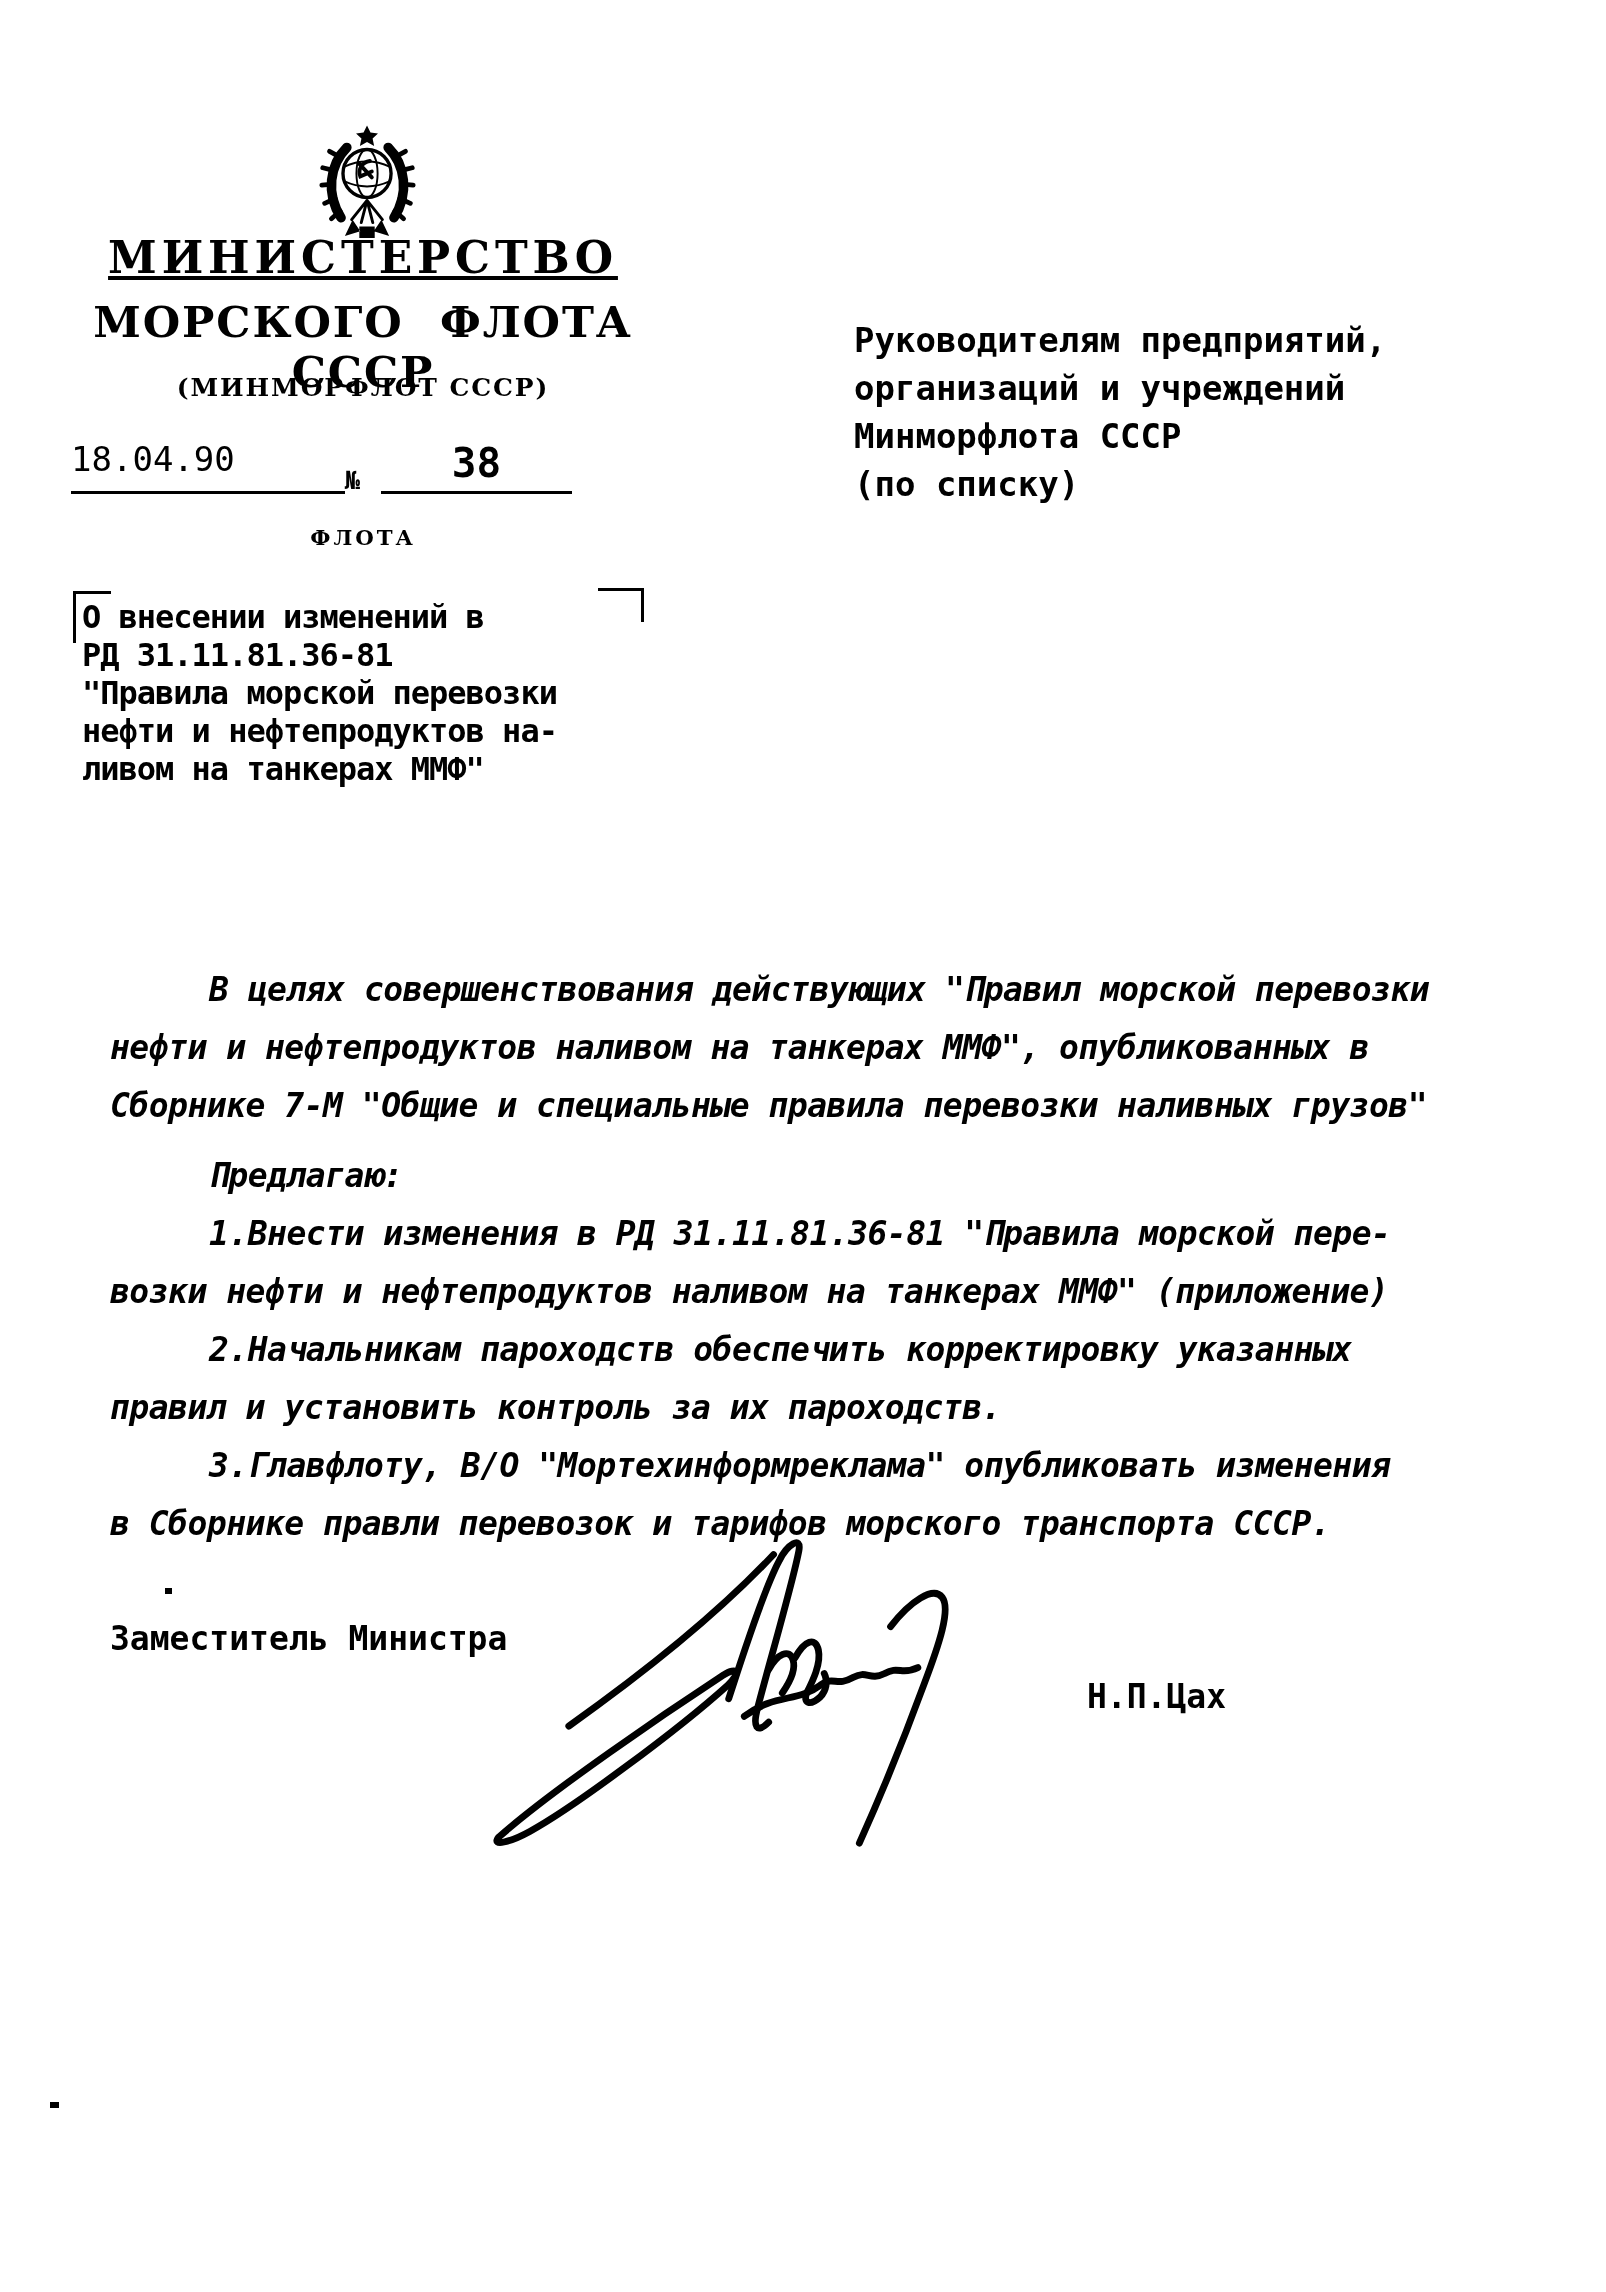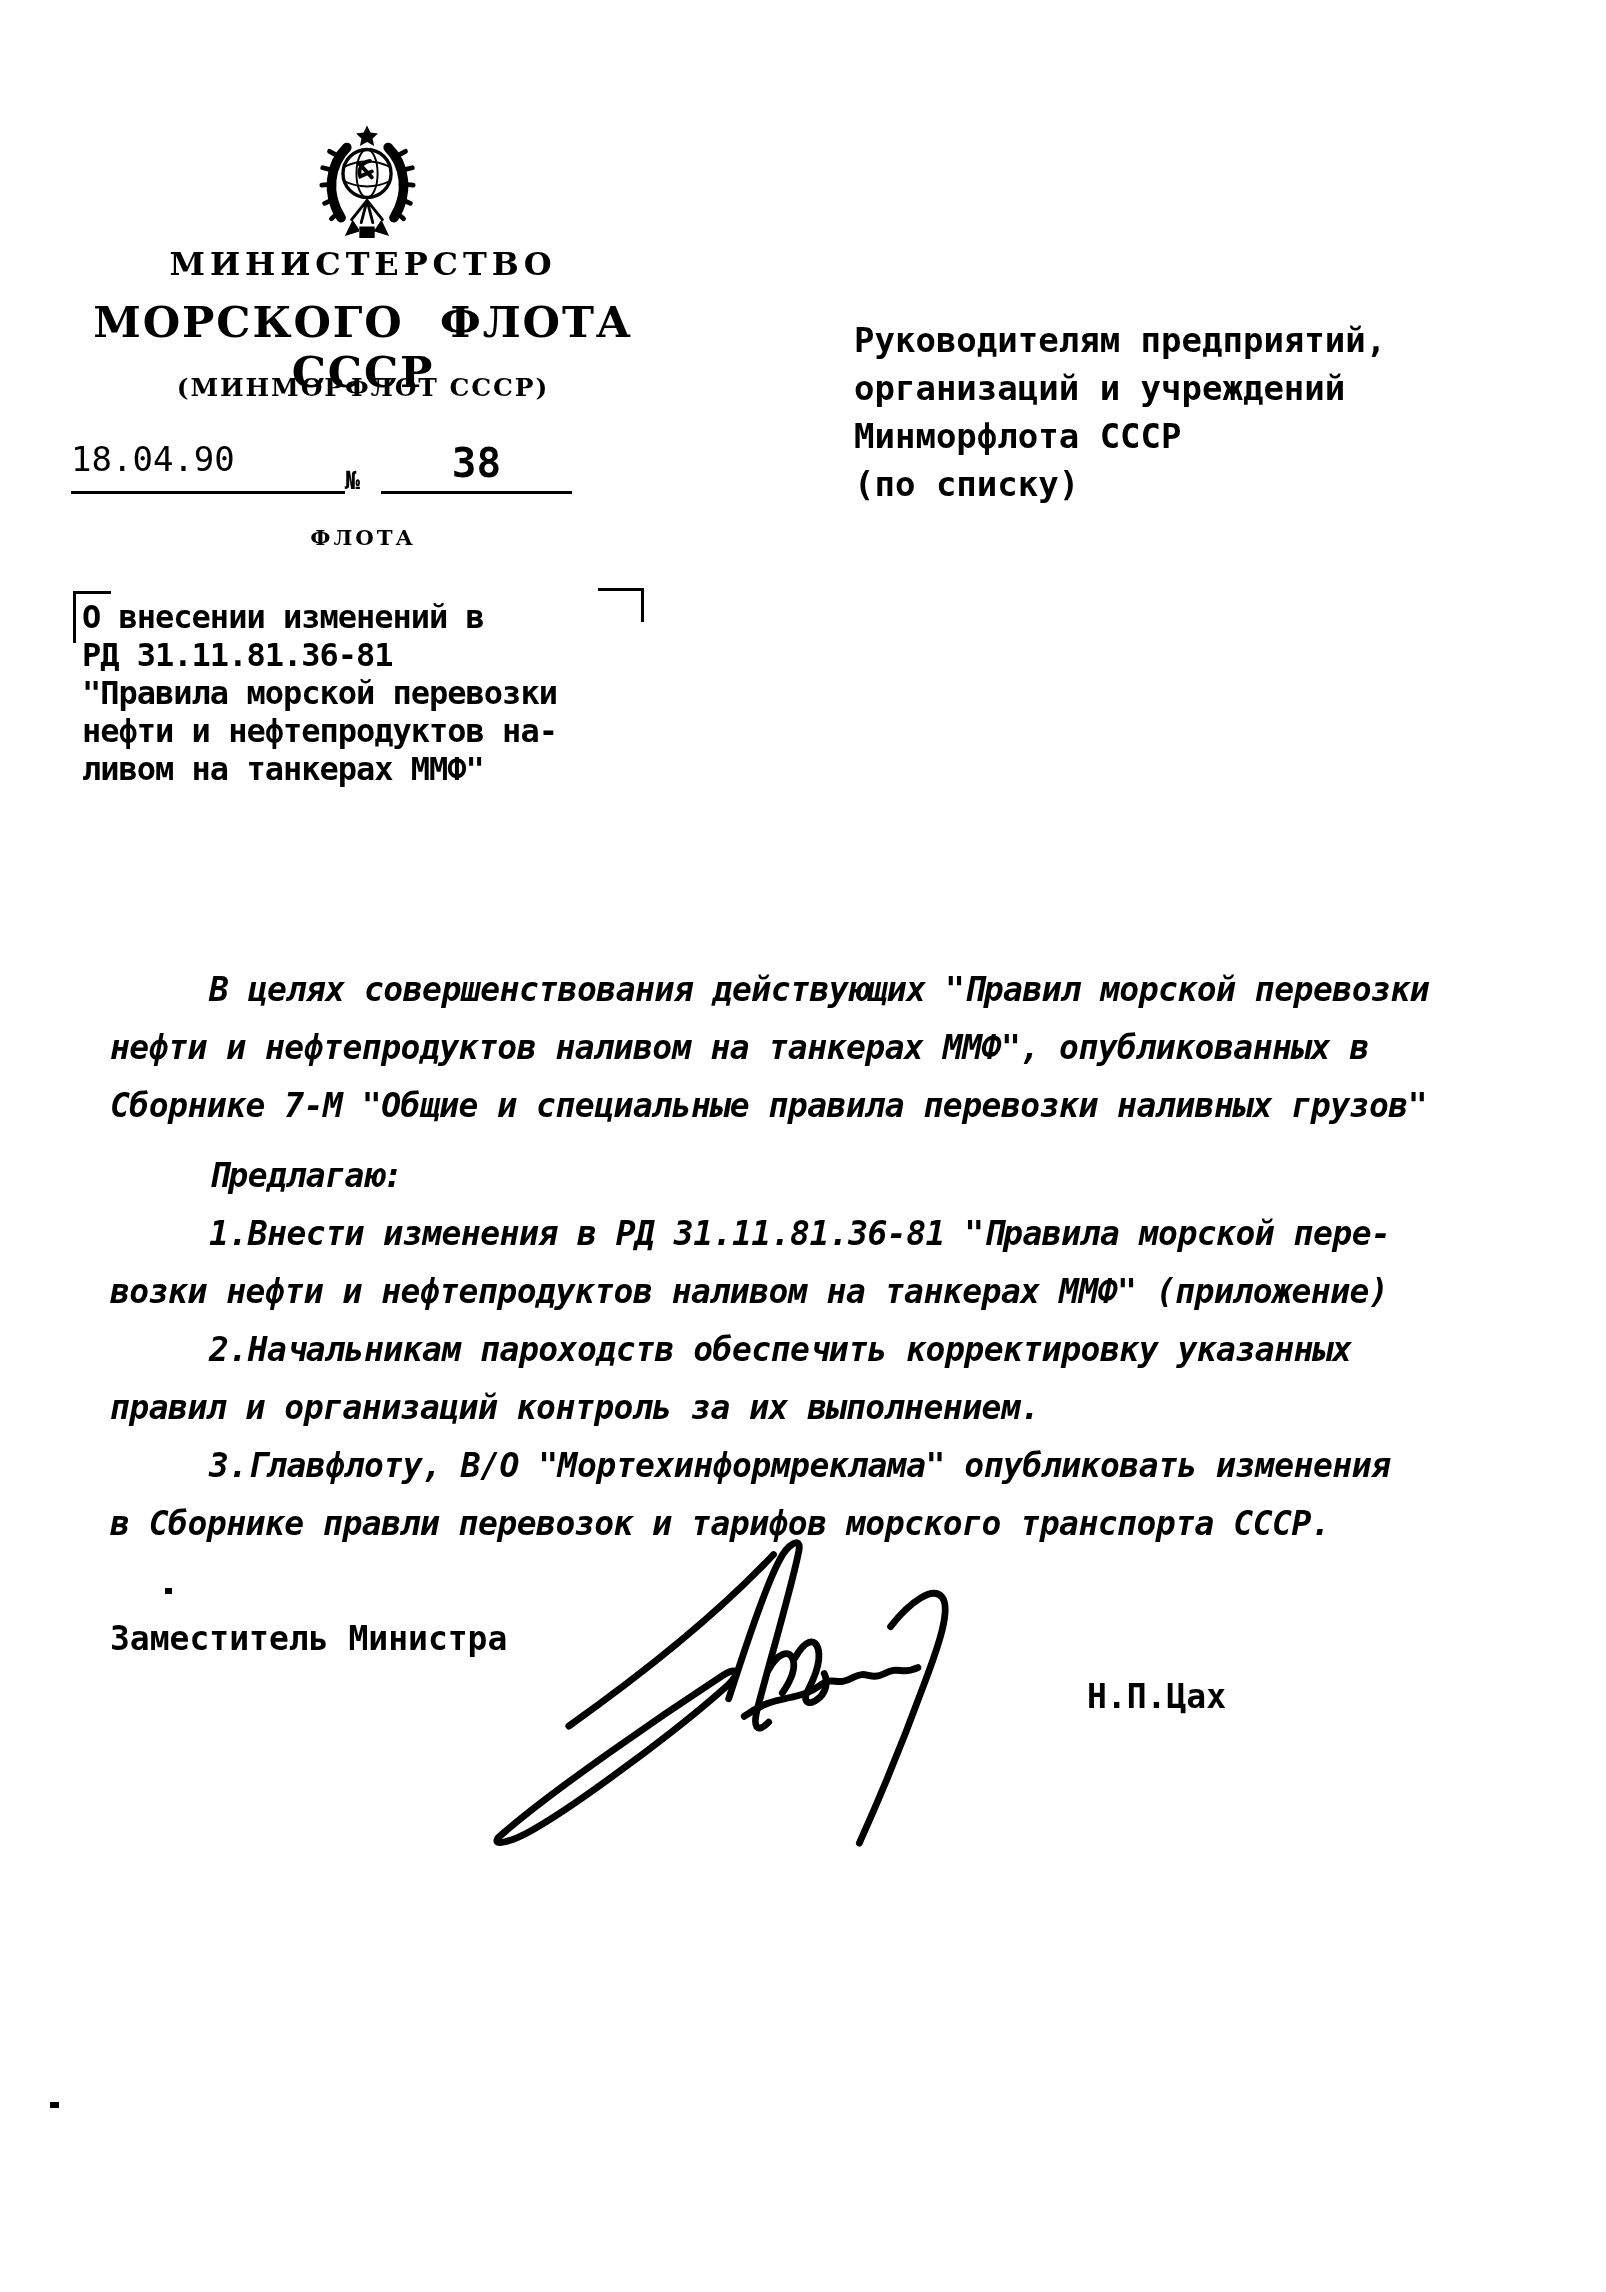--- a/index.html
+++ b/index.html
@@ -7,21 +7,21 @@
     position:relative;
     width:1607px;height:2292px;
     background:#ffffff;
     color:#000;
     overflow:hidden;
     font-family:"DejaVu Sans Mono", monospace;
   }
   
   .lh-center{position:absolute;left:60px;width:606px;text-align:center;}
   #emblem{position:absolute;left:317px;top:122px;width:101px;height:128px;}
-  #ministry1{top:245px;font-family:"DejaVu Serif",serif;font-weight:bold;font-size:32px;letter-spacing:4.9px;}
+  #ministry1{top:232px;font-family:"DejaVu Serif",serif;font-weight:bold;font-size:44px;letter-spacing:4.9px;text-decoration:underline;}
   #ministry2{top:297px;font-family:"DejaVu Serif",serif;font-weight:bold;font-size:43px;letter-spacing:1.9px;word-spacing:19.4px;}
   #ministry3{top:373px;font-family:"DejaVu Serif",serif;font-weight:bold;font-size:25px;letter-spacing:1.9px;}
   #city{top:525px;font-family:"DejaVu Serif",serif;font-weight:bold;font-size:21.3px;letter-spacing:2.9px;}
   
   .rule{position:absolute;border-bottom:3.9px solid #000;}
   #rule-date{left:71px;top:448px;width:274px;height:43px;}
   #rule-num{left:381px;top:448px;width:191px;height:43px;}
   #date-val{position:absolute;left:71px;top:439px;width:274px;text-align:left;font-weight:normal;font-size:34px;}
   #num-sign{position:absolute;left:345px;top:466px;font-weight:bold;font-size:25px;}
   #num-val{position:absolute;left:381px;top:439px;width:191px;text-align:center;font-weight:bold;font-size:41px;}
@@ -101,21 +101,21 @@
   </div>
 
   <div id="body-block">
     <div class="line indent">В целях совершенствования действующих "Правил морской перевозки</div>
     <div class="line">нефти и нефтепродуктов наливом на танкерах ММФ", опубликованных в</div>
     <div class="line">Сборнике 7-М "Общие и специальные правила перевозки наливных грузов"</div>
     <div class="line indent gap">Предлагаю:</div>
     <div class="line indent">1.Внести изменения в РД 31.11.81.36-81 "Правила морской пере-</div>
     <div class="line">возки нефти и нефтепродуктов наливом на танкерах ММФ" (приложение)</div>
     <div class="line indent">2.Начальникам пароходств обеспечить корректировку указанных</div>
-    <div class="line">правил и организаций контроль за их выполнением.</div>
+    <div class="line">правил и установить контроль за их пароходств.</div>
     <div class="line indent">3.Главфлоту, В/О "Мортехинформреклама" опубликовать изменения</div>
     <div class="line">в Сборнике правли перевозок и тарифов морского транспорта СССР.</div>
   </div>
 
   <div id="sig-label">Заместитель Министра</div>
 
   <svg id="signature-svg" viewBox="0 0 520 340" xmlns="http://www.w3.org/2000/svg">
     <g stroke="#000" stroke-width="7" fill="none" stroke-linecap="round" stroke-linejoin="round">
 
       <path d="M16 320 C70 272 188 192 246 154 C262 144 264 152 251 164 C200 210 92 290 48 314 C28 325 8 330 16 320"></path>

